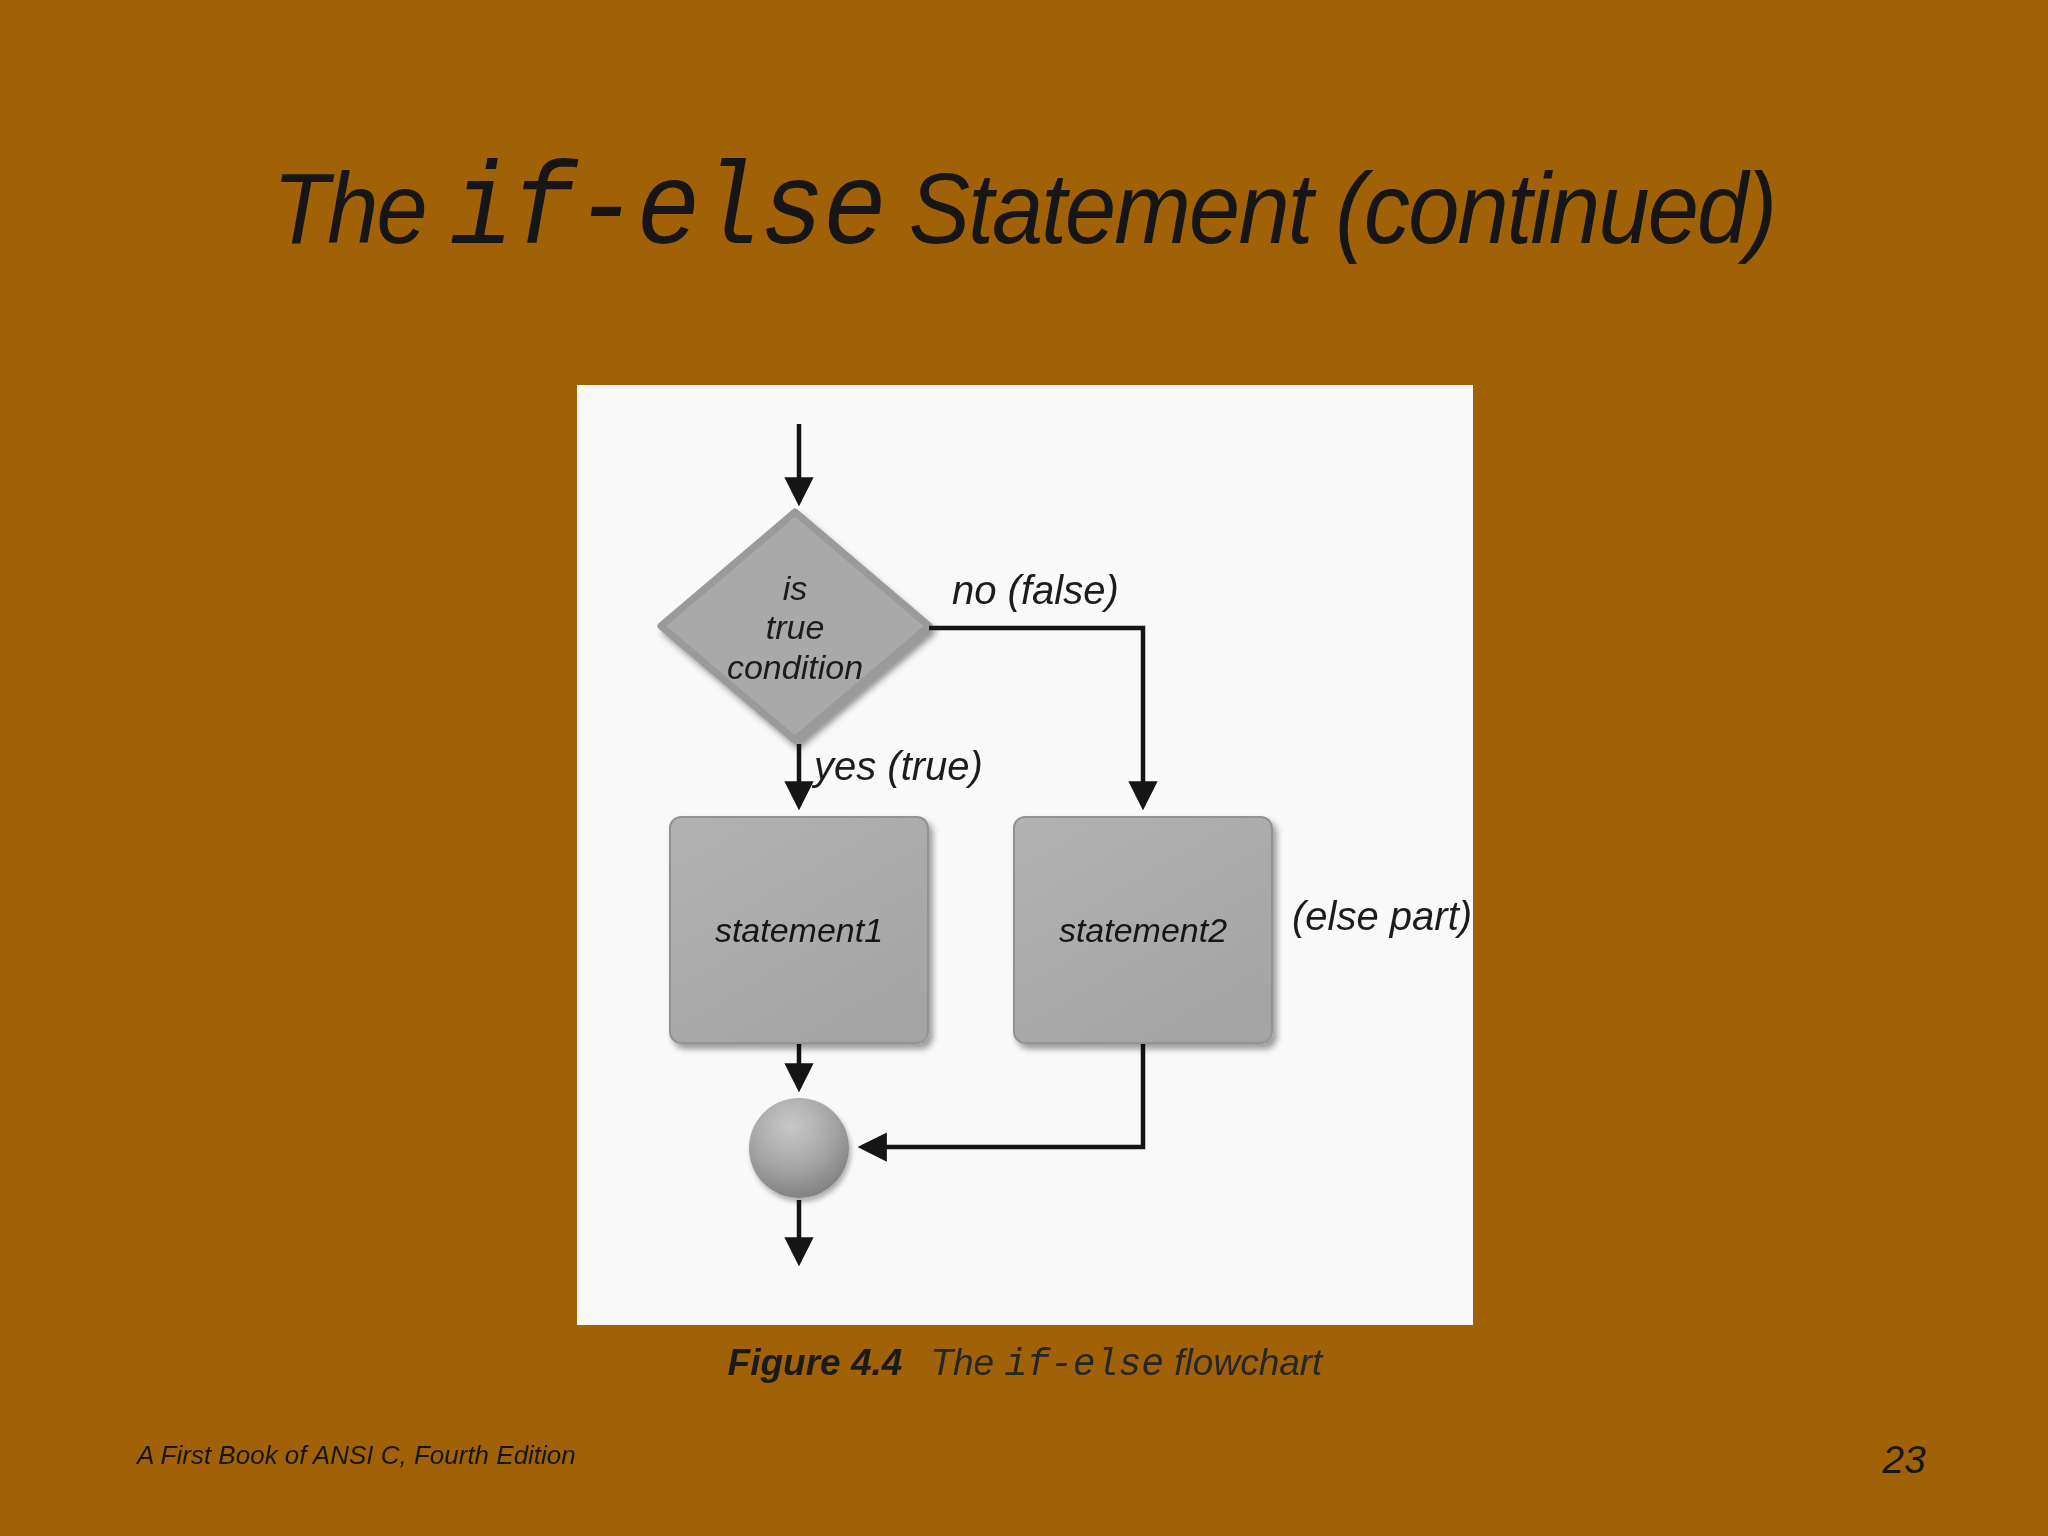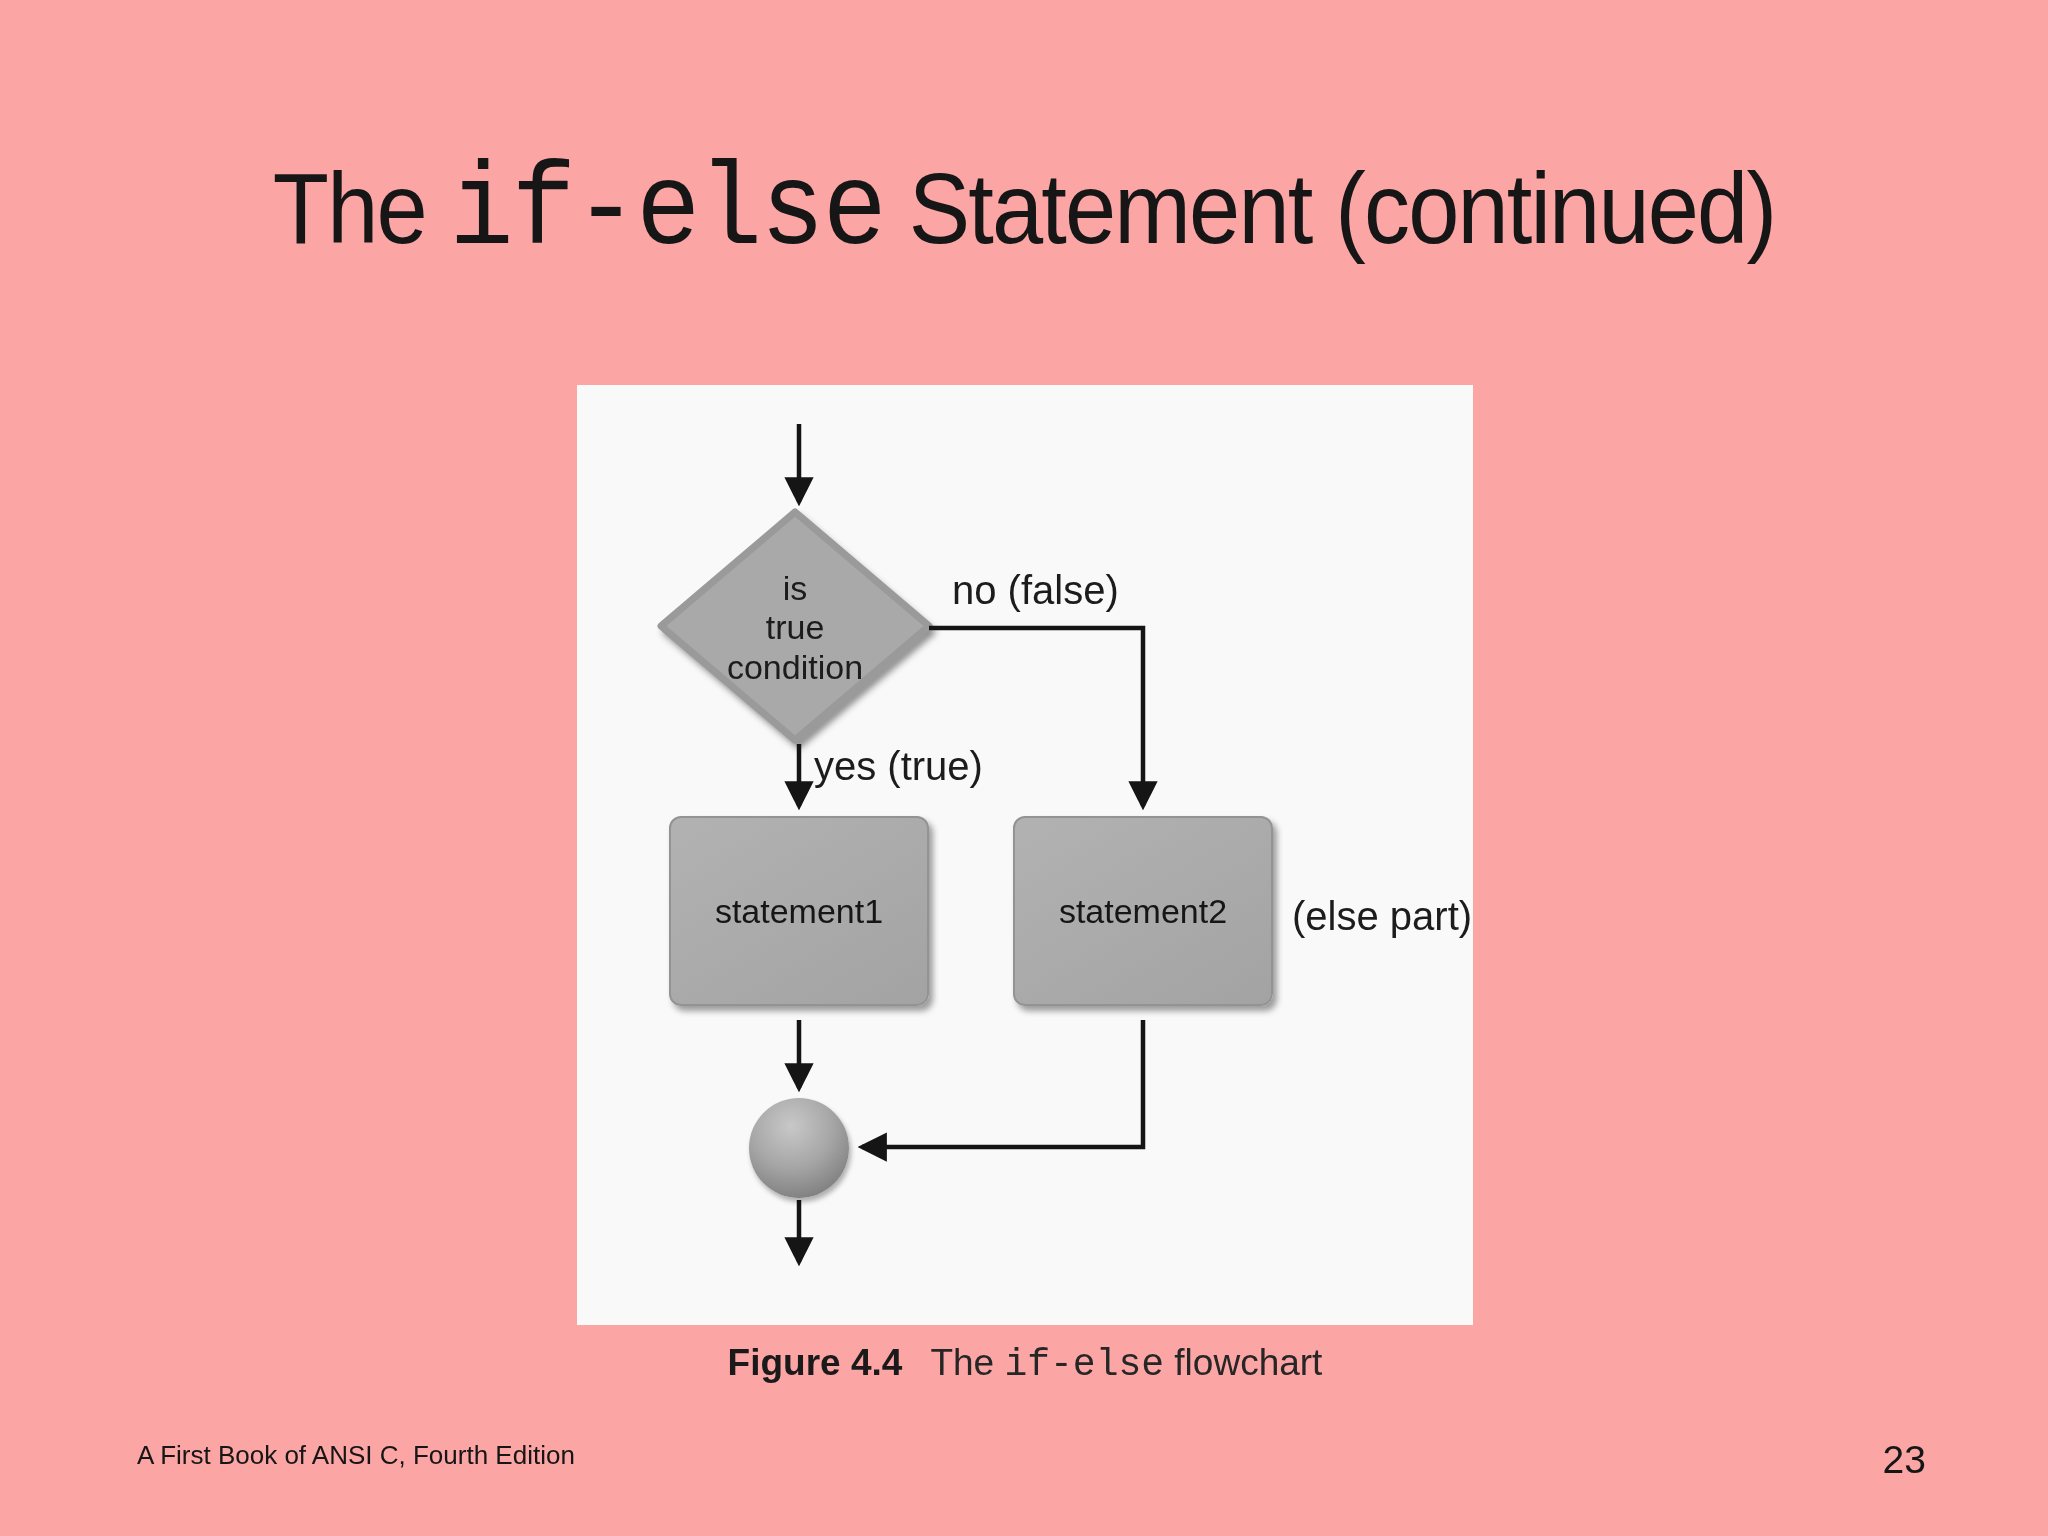--- a/index.html
+++ b/index.html
@@ -1,22 +1,23 @@
 <!DOCTYPE html>
 <html><head>
 <meta charset="utf-8">
 <style>
   html,body{margin:0;padding:0;background:#ffffff;}
   .slide{
     position:relative;
     width:2048px;height:1536px;
-    background:#fca5a5;
+    background:#a16207;
     overflow:hidden;
     font-family:"Liberation Sans",sans-serif;
     color:#1c1c1c;
+    font-style:italic;
   }
   
   .title{
     position:absolute;left:0;right:0;top:146px;
     text-align:center;
     line-height:1.15;
     white-space:nowrap;
     transform:scaleX(0.92);
     transform-origin:center;
     color:#161616;
@@ -31,21 +32,21 @@
   
   svg.connectors{position:absolute;left:0;top:0;width:2048px;height:1536px;}
   
   .flabel{position:absolute;font-size:40px;color:#1c1c1c;white-space:nowrap;}
   .diamond-text{
     position:absolute;left:635px;top:562px;width:320px;
     text-align:center;font-size:34px;line-height:1.16;color:#1c1c1c;margin-top:7px;
   }
   
   .pbox{
-    position:absolute;width:260px;height:190px;
+    position:absolute;width:260px;height:228px;
     background:linear-gradient(150deg,#b2b2b2,#a3a3a3);
     border:2px solid #939393;
     border-radius:12px;
     box-shadow:4px 5px 6px rgba(0,0,0,0.38);
     display:flex;align-items:center;justify-content:center;
     font-size:34px;color:#161616;
     box-sizing:border-box;
   }
   .pbox.box1{left:669px;top:816px;}
   .pbox.box2{left:1013px;top:816px;}

